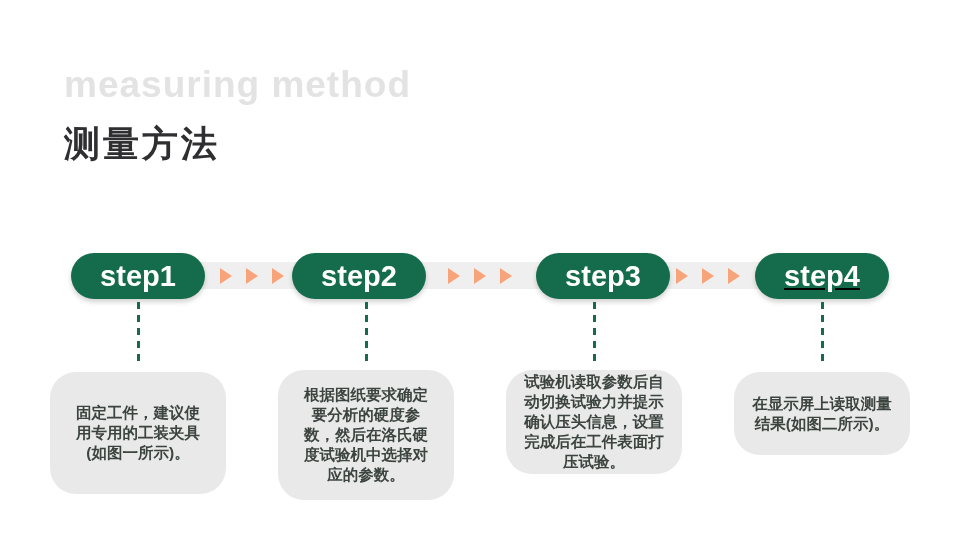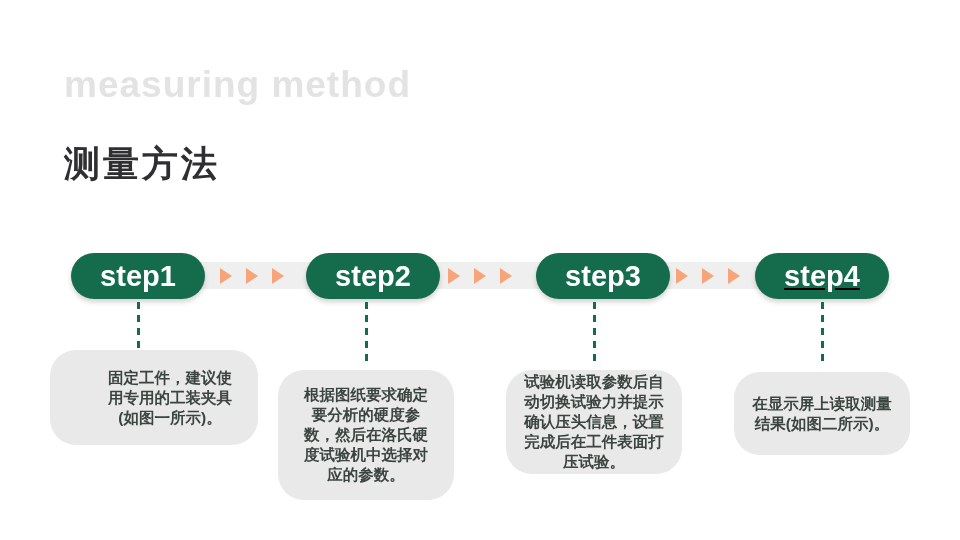--- a/index.html
+++ b/index.html
@@ -12,21 +12,21 @@
     margin-top: 48px;
   }
 
   
   .title-en {
     position: absolute; left: 64px; top: 16px;
     font-size: 37px; font-weight: bold; letter-spacing: 1px;
     color: #e3e3e3;
   }
   .title-cn {
-    position: absolute; left: 64px; top: 92px;
+    position: absolute; left: 64px; top: 72px;
     font-size: 36px; font-weight: bold; letter-spacing: 3px;
     color: #2f2f31;
   }
 
   
   .strip {
     position: absolute; left: 138px; top: 214px;
     width: 684px; height: 27px;
     background: #f0efef;
   }
@@ -36,21 +36,21 @@
     position: absolute; top: 205px;
     width: 134px; height: 46px;
     background: #156c4c; border-radius: 23px;
     display: flex; align-items: center; justify-content: center;
     box-shadow: 0 3px 5px rgba(0,0,0,0.18);
   }
   .pill .pill-label {
     color: #ffffff; font-size: 29px; font-weight: bold;
   }
   .p1 { left: 71px; }
-  .p2 { left: 306px; }
+  .p2 { left: 292px; }
   .p3 { left: 536px; }
   .p4 { left: 755px; text-decoration: underline; }
 
   
   .arrows {
     position: absolute; top: 220px;
     display: flex; gap: 14px;
   }
   .a1 { left: 220px; }
   .a2 { left: 448px; }
@@ -77,21 +77,21 @@
   .card {
     position: absolute;
     background: #e9e9e9; border-radius: 26px;
     display: flex; align-items: center; justify-content: center;
     text-align: center;
   }
   .card .card-text {
     color: #3c443f; font-size: 15.5px; font-weight: bold;
     line-height: 20px; white-space: pre-line;
   }
-  .c1 { left: 50px;  top: 302px; width: 176px; height: 95px; padding-left: 32px;  }
+  .c1 { left: 50px;  top: 324px; width: 176px; height: 122px;  }
   .c2 { left: 278px; top: 322px; width: 176px; height: 130px; }
   .c3 { left: 506px; top: 322px; width: 176px; height: 104px; }
   .c4 { left: 734px; top: 324px; width: 176px; height: 83px; }
 </style>
 </head>
 <body>
 
 <div class="slide">
 
   <div class="title-en">measuring method</div>

